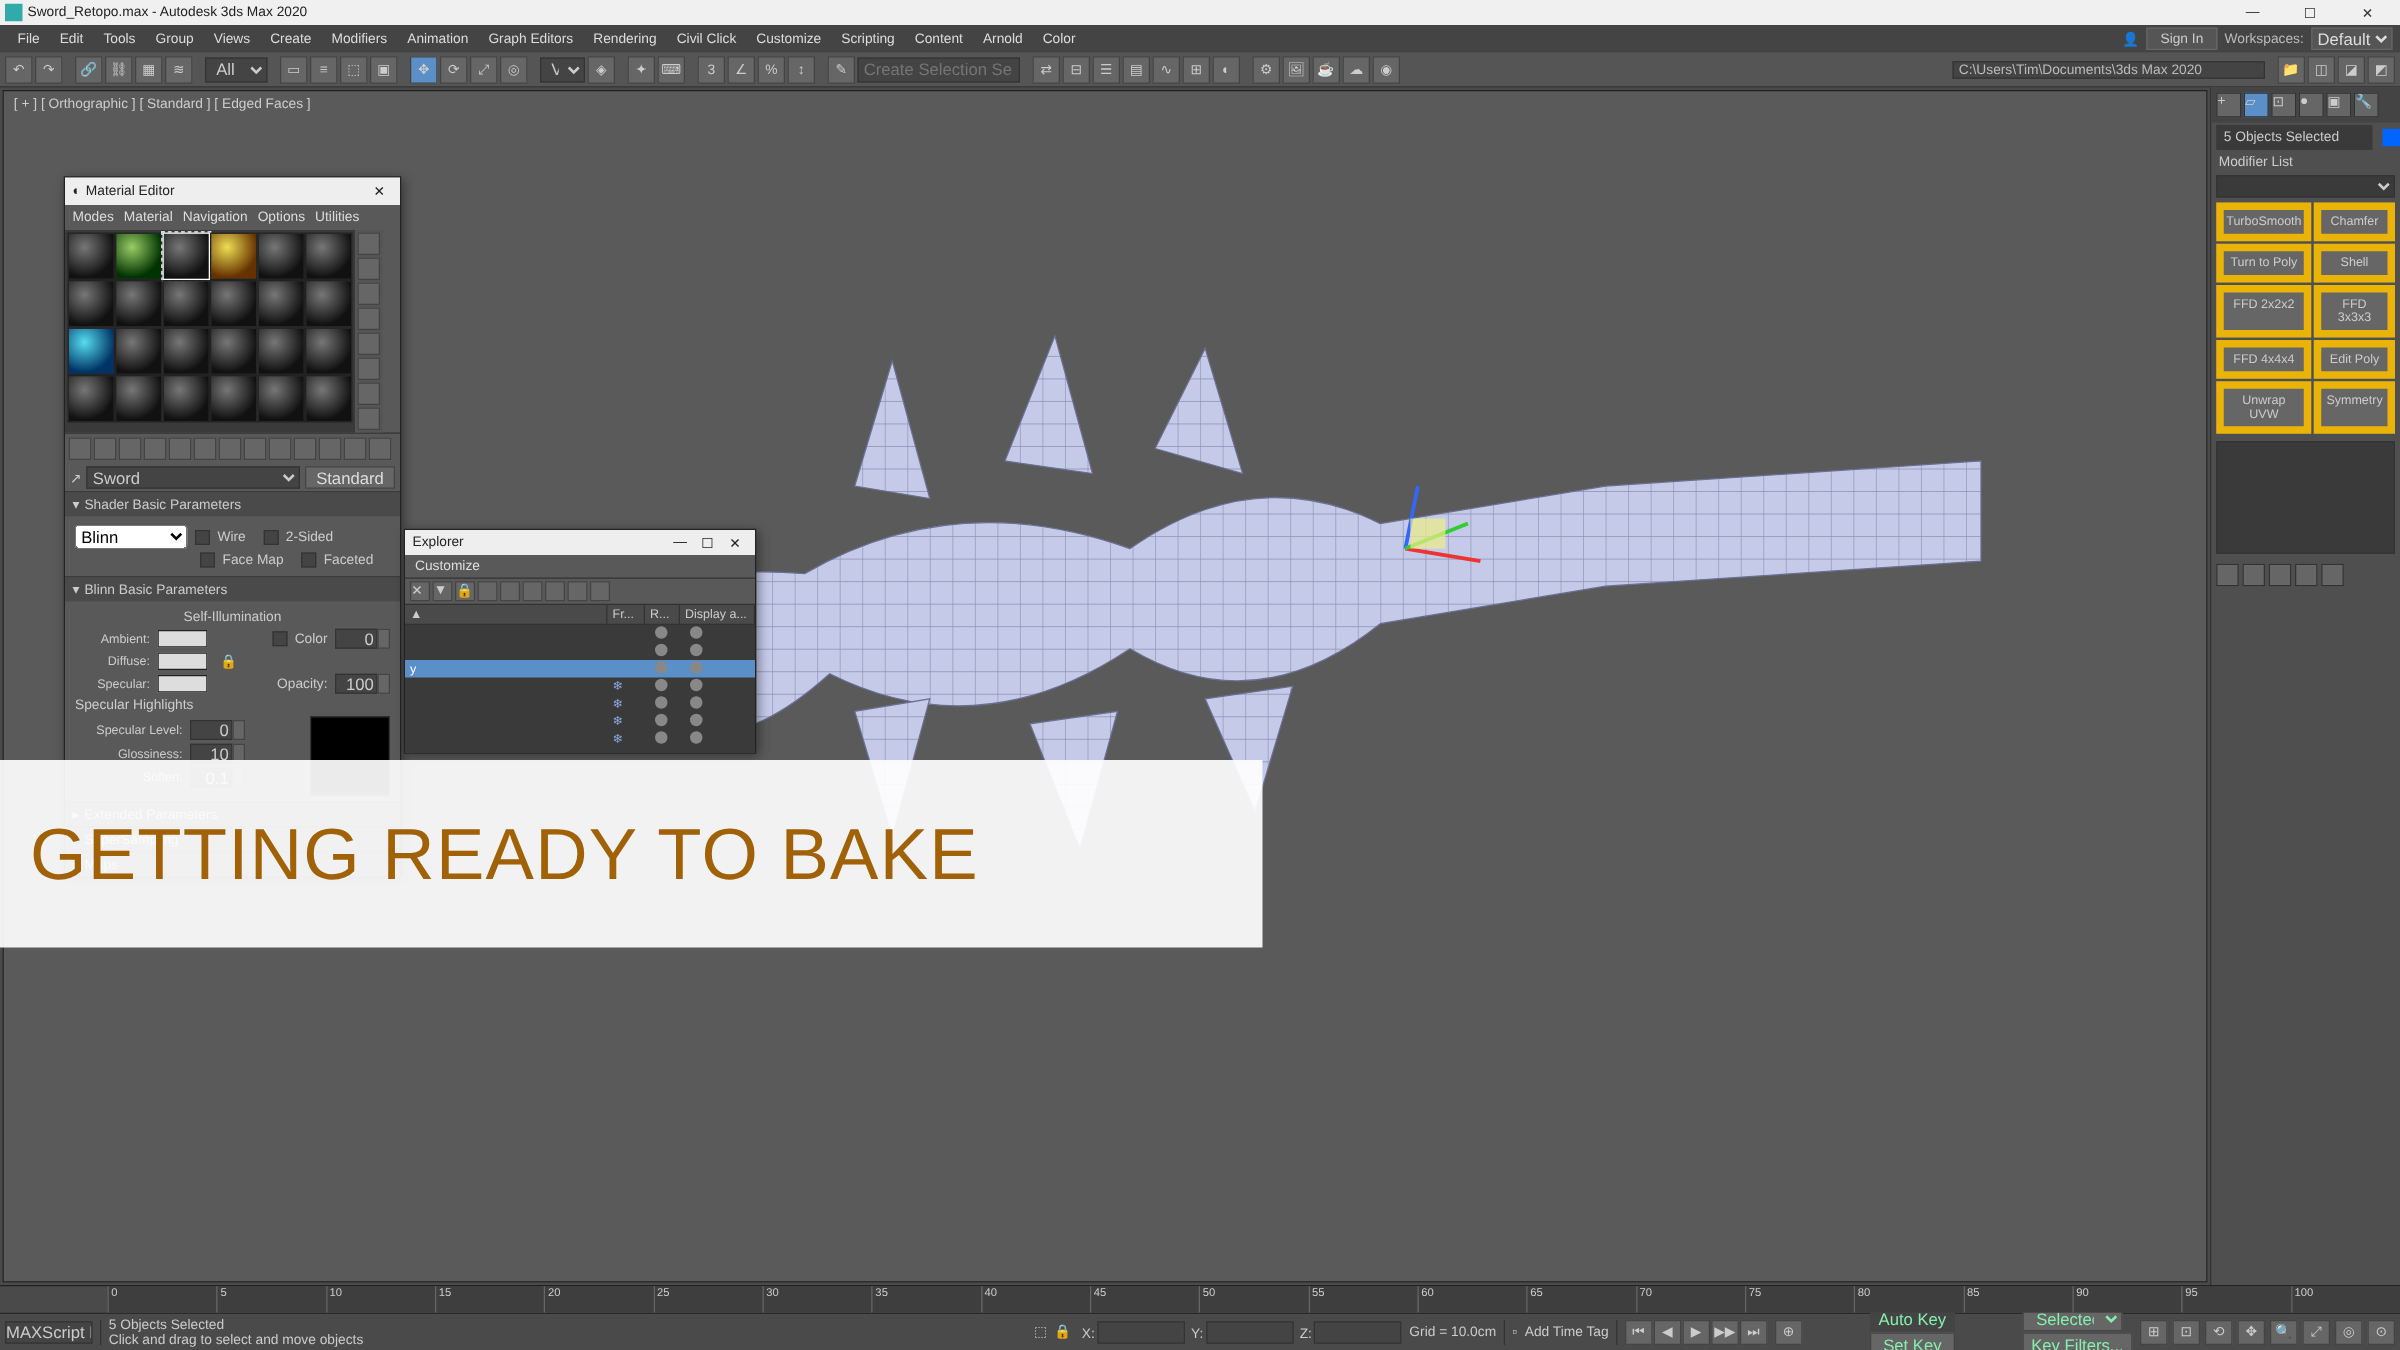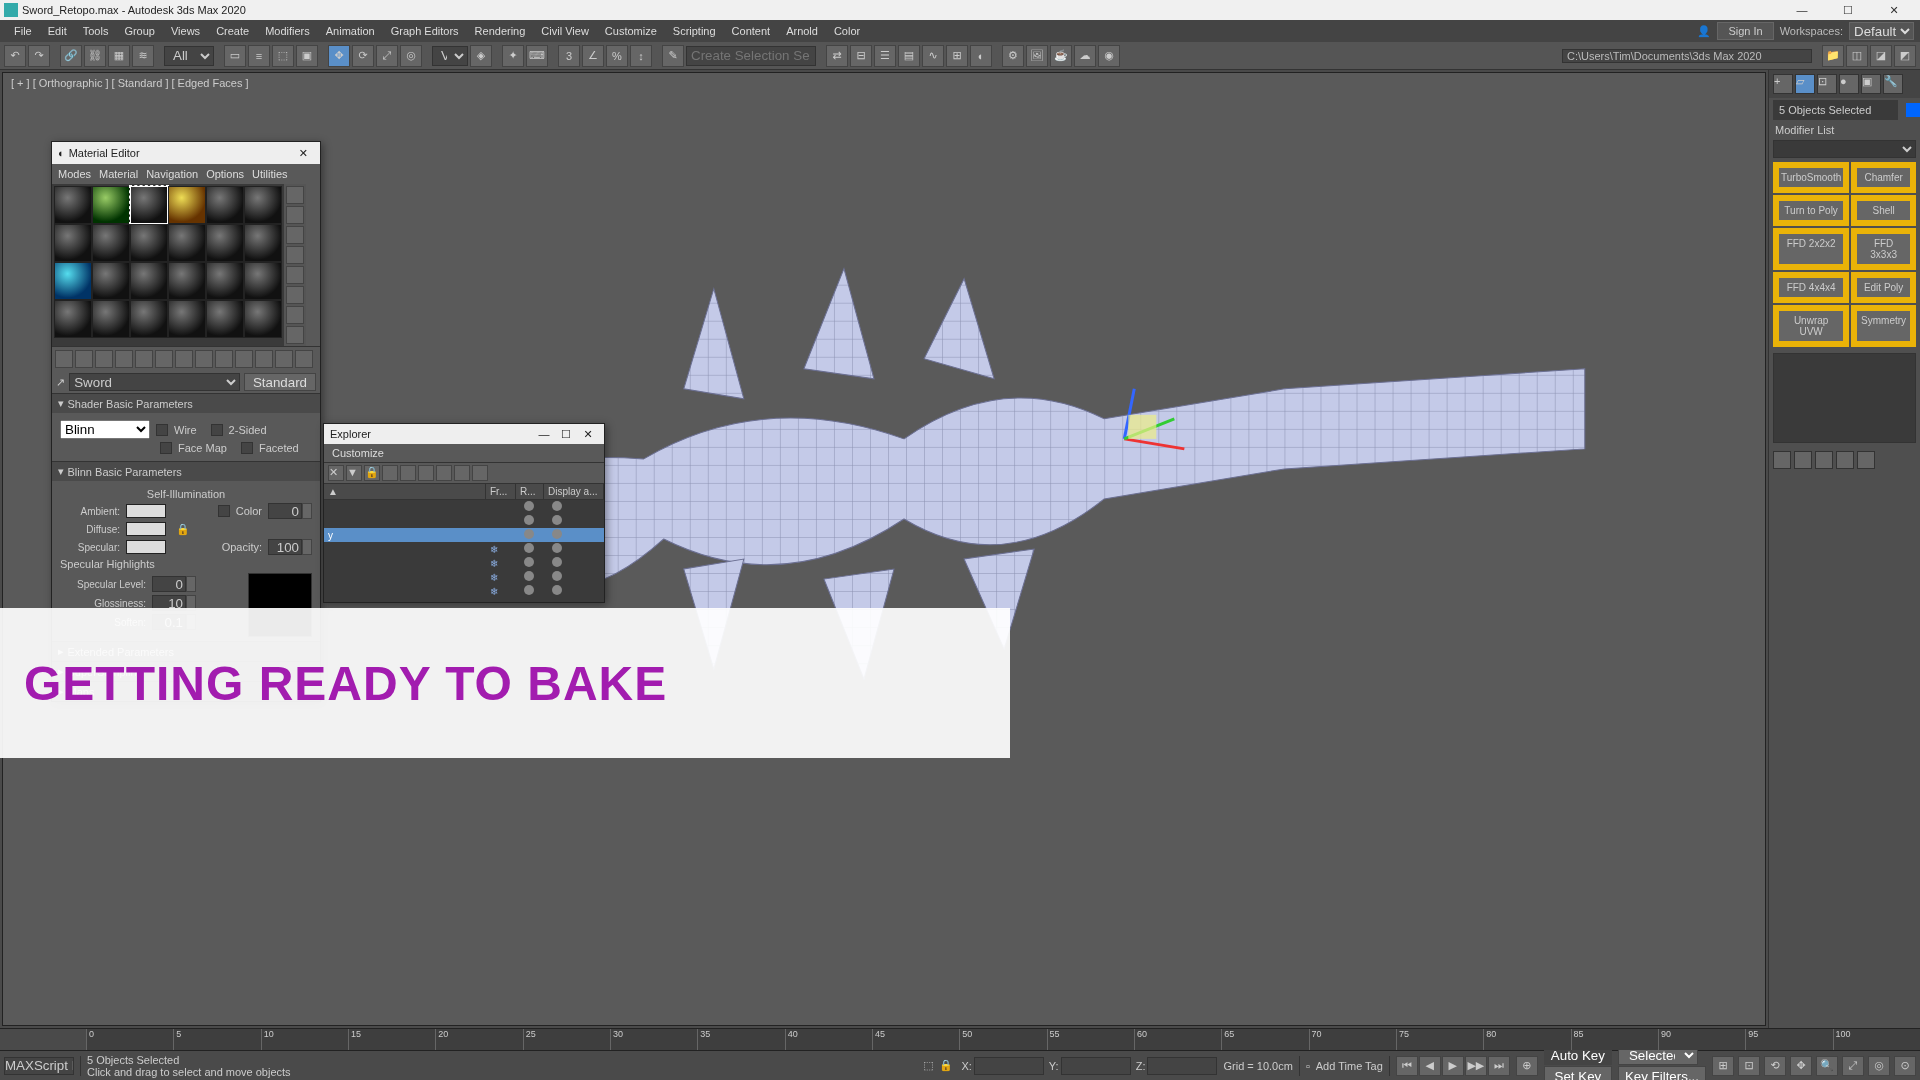--- a/index.html
+++ b/index.html
@@ -89,41 +89,41 @@
 .exp-headrow { display:flex; background:#4a4a4a; border-bottom:1px solid #333; font-size:10px; }
 .exp-headrow div { padding:2px 4px; border-right:1px solid #333; }
 .exp-body { height:102px; background:#3a3a3a; }
 .exp-row { display:flex; align-items:center; height:14px; font-size:10px; color: #8ad; }
 .exp-row.sel { background:#5a8fc8; color:#fff; }
 .exp-row div { padding: 0 4px; }
 .exp-row .eye-icon { width: 10px; height: 10px; border-radius: 50%; background: #888; display: inline-block; margin: 0 4px; }
 
 
 .overlay-banner { position: absolute; left: 0; top: 608px; width: 1010px; height: 150px; background: rgba(255,255,255,0.92); display:flex; flex-direction:column; justify-content:center; padding-left: 24px; }
-.overlay-banner h1 { font-size: 48px; font-weight: 700; color:#a21caf; letter-spacing:1px; }
+.overlay-banner h1 { font-size: 58px; font-weight: 400; color:#a16207; letter-spacing:1px; }
 .overlay-banner h2 { font-size: 36px; font-weight: 400; color:#444; letter-spacing:2px; }
 .brand-overlay { position:absolute; top: 70px; left: 60px; font-family: Arial; font-weight:700; color:#777; text-shadow:0 0 2px rgba(255,255,255,0.3); pointer-events:none; }
 .brand-overlay .l1 { font-size: 36px; letter-spacing:1px; }
 .brand-overlay .l2 { font-size: 44px; letter-spacing:2px; }
 
 
 .timeline { height: 22px; background:#4a4a4a; border-top:1px solid #222; display:flex; align-items:center; position:relative; }
 .timeline .ruler { margin-left: 50px; flex:1; height:100%; position:relative; background:#3e3e3e; display:flex; }
 .timeline .tick { flex:1; border-left:1px solid #666; position:relative; font-size:9px; color:#ccc; padding-left:2px; }
 .timeline .slider-pad { width: 36px; height: 100%; }
 
 
 .status-bar { height: 30px; background: #4a4a4a; border-top: 1px solid #222; display:flex; align-items:center; gap:6px; padding: 0 4px; font-size:11px; }
 .status-input { height:18px; background:#444; border:1px solid #333; color:#ccc; width:70px; }
 .status-text { color:#ccc; }
 .status-sep { width:1px; height:20px; background:#333; }
 .xyz label { margin:0 2px; }
 .playback { display:flex; gap:1px; }
 .play-btn { width:22px; height:20px; background:#666; border:1px solid #444; display:inline-flex; align-items:center; justify-content:center; }
-.keybtn { height:20px; background:#666; border:1px solid #444; color:#ffffff; padding:0 6px; }
+.keybtn { height:20px; background:#666; border:1px solid #444; color:#86efac; padding:0 6px;margin-left:48px; }
 .keybtn.auto { background:#444; }
 .right-status { margin-left:auto; display:flex; align-items:center; gap:4px; }
 
 
 .model-svg { width: 100%; height: 100%; }
 </style>
 </head>
 <body>
 
 <div class="title-bar">
@@ -140,21 +140,21 @@
   <span class="menu-item">File</span>
   <span class="menu-item">Edit</span>
   <span class="menu-item">Tools</span>
   <span class="menu-item">Group</span>
   <span class="menu-item">Views</span>
   <span class="menu-item">Create</span>
   <span class="menu-item">Modifiers</span>
   <span class="menu-item">Animation</span>
   <span class="menu-item">Graph Editors</span>
   <span class="menu-item">Rendering</span>
-  <span class="menu-item">Civil View</span>
+  <span class="menu-item">Civil Click</span>
   <span class="menu-item">Customize</span>
   <span class="menu-item">Scripting</span>
   <span class="menu-item">Content</span>
   <span class="menu-item">Arnold</span>
   <span class="menu-item">Color</span>
   <div class="right">
     <span>👤</span>
     <span class="signin">Sign In</span>
     <label>Workspaces:</label>
     <select><option>Default</option></select>

